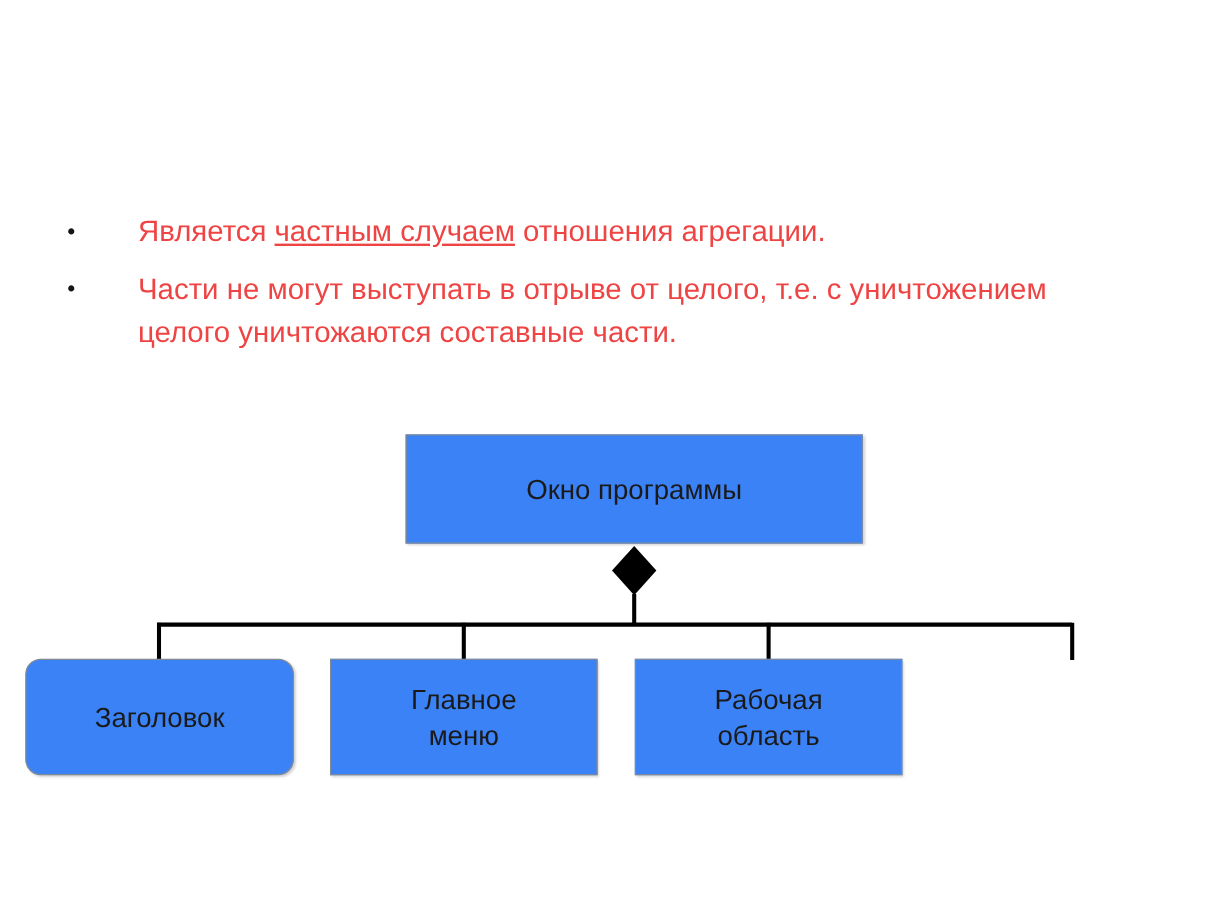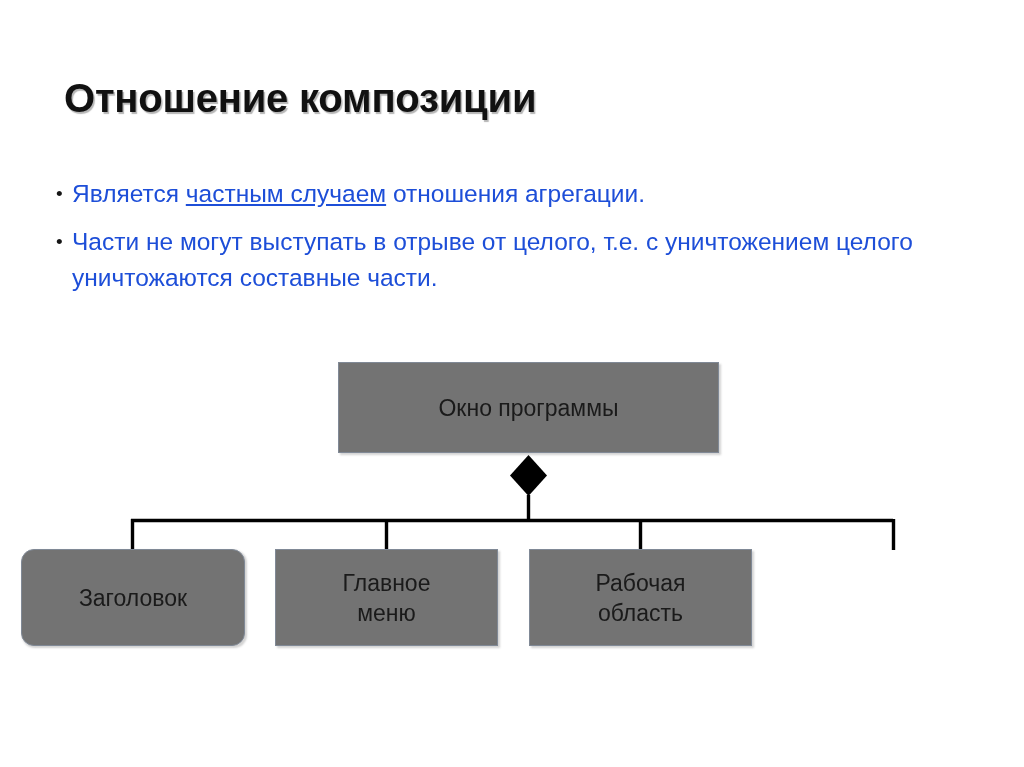--- a/index.html
+++ b/index.html
@@ -50,40 +50,41 @@
     width: 16px;
     flex: 0 0 16px;
     font-size: 19px;
     line-height: 36px;
     color: #151515;
     text-align: left;
   }
   .bullet-text {
     font-size: 24.5px;
     line-height: 36px;
-    color: #1d4ed8;
+    color: #ef4444;
     flex: 1;
+    margin-left: 43px;
   }
   .bullet-text .u {
     text-decoration: underline;
     text-underline-offset: 2px;
   }
 
   
   .diagram {
     position: absolute;
     left: 0;
     top: 0;
     width: 1024px;
     height: 767px;
   }
   .node {
     position: absolute;
     box-sizing: border-box;
-    background: #737373;
+    background: #3b82f6;
     border: 1.4px solid #808996;
     display: flex;
     align-items: center;
     justify-content: center;
     text-align: center;
     color: #1a1a1a;
     font-size: 23px;
     line-height: 30px;
     box-shadow: 1.5px 1.5px 2px rgba(130,130,130,0.35);
   }
@@ -116,21 +117,20 @@
     width: 1024px;
     height: 767px;
     pointer-events: none;
   }
 </style>
 </head>
 <body>
 
 <div class="slide">
 
-  <div class="slide-title">Отношение композиции</div>
 
   <div class="bullets">
 
     <div class="bullet-row">
       <span class="bullet-dot">•</span>
       <span class="bullet-text"><span>Является </span><span class="u">частным случаем</span><span> отношения агрегации.</span></span>
     </div>
 
     <div class="bullet-row">
       <span class="bullet-dot">•</span>

